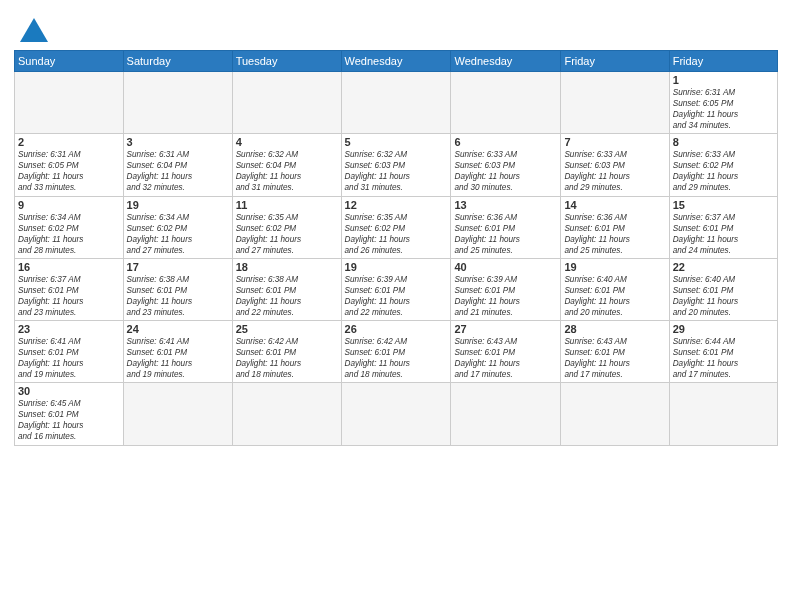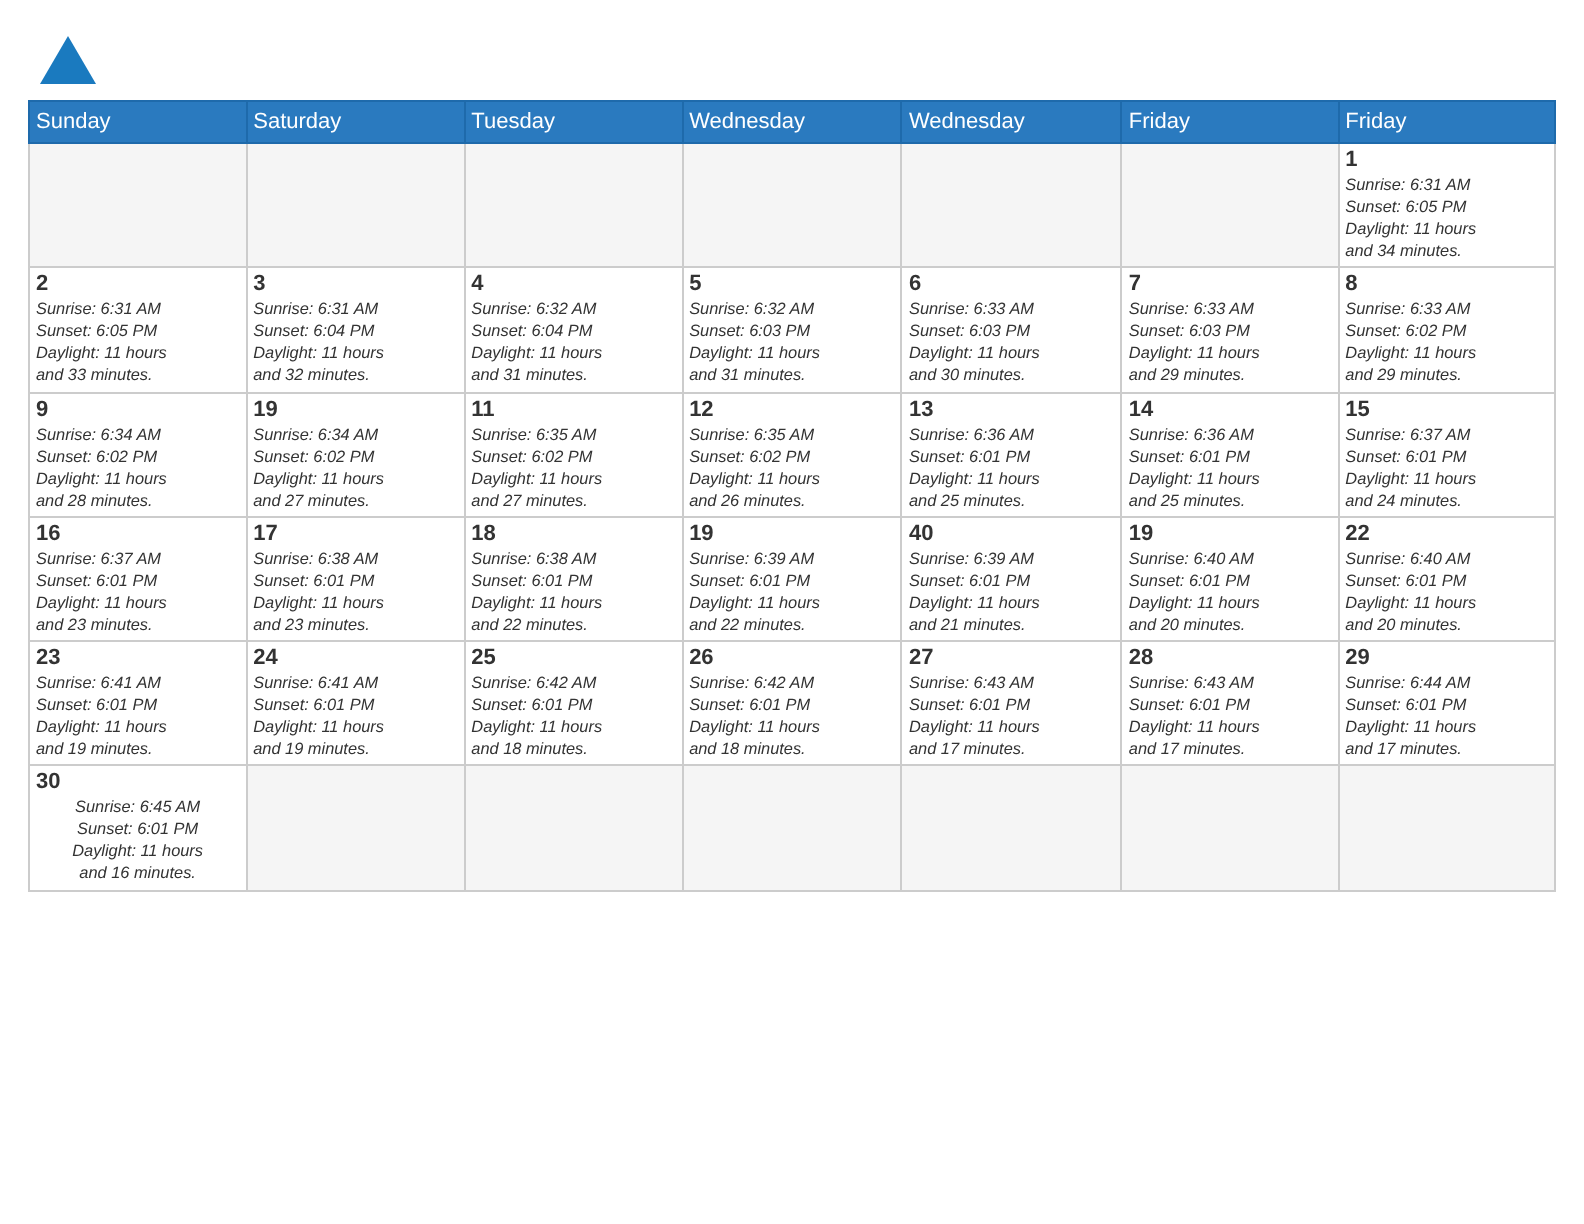--- a/index.html
+++ b/index.html
@@ -344,21 +344,21 @@
             <span class="day-num">29</span>
             <div class="day-info" style="white-space: pre-line;">Sunrise: 6:44 AM
 Sunset: 6:01 PM
 Daylight: 11 hours
 and 17 minutes.</div>
           </td>
         </tr>
         <tr>
           <td>
             <span class="day-num">30</span>
-            <div class="day-info" style="white-space: pre-line; text-align: center;">Sunrise: 6:45 AM
+            <div class="day-info" style="white-space: pre-line;">Sunrise: 6:45 AM
 Sunset: 6:01 PM
 Daylight: 11 hours
 and 16 minutes.</div>
           </td>
           <td class="empty"></td>
           <td class="empty"></td>
           <td class="empty"></td>
           <td class="empty"></td>
           <td class="empty"></td>
           <td class="empty"></td>

